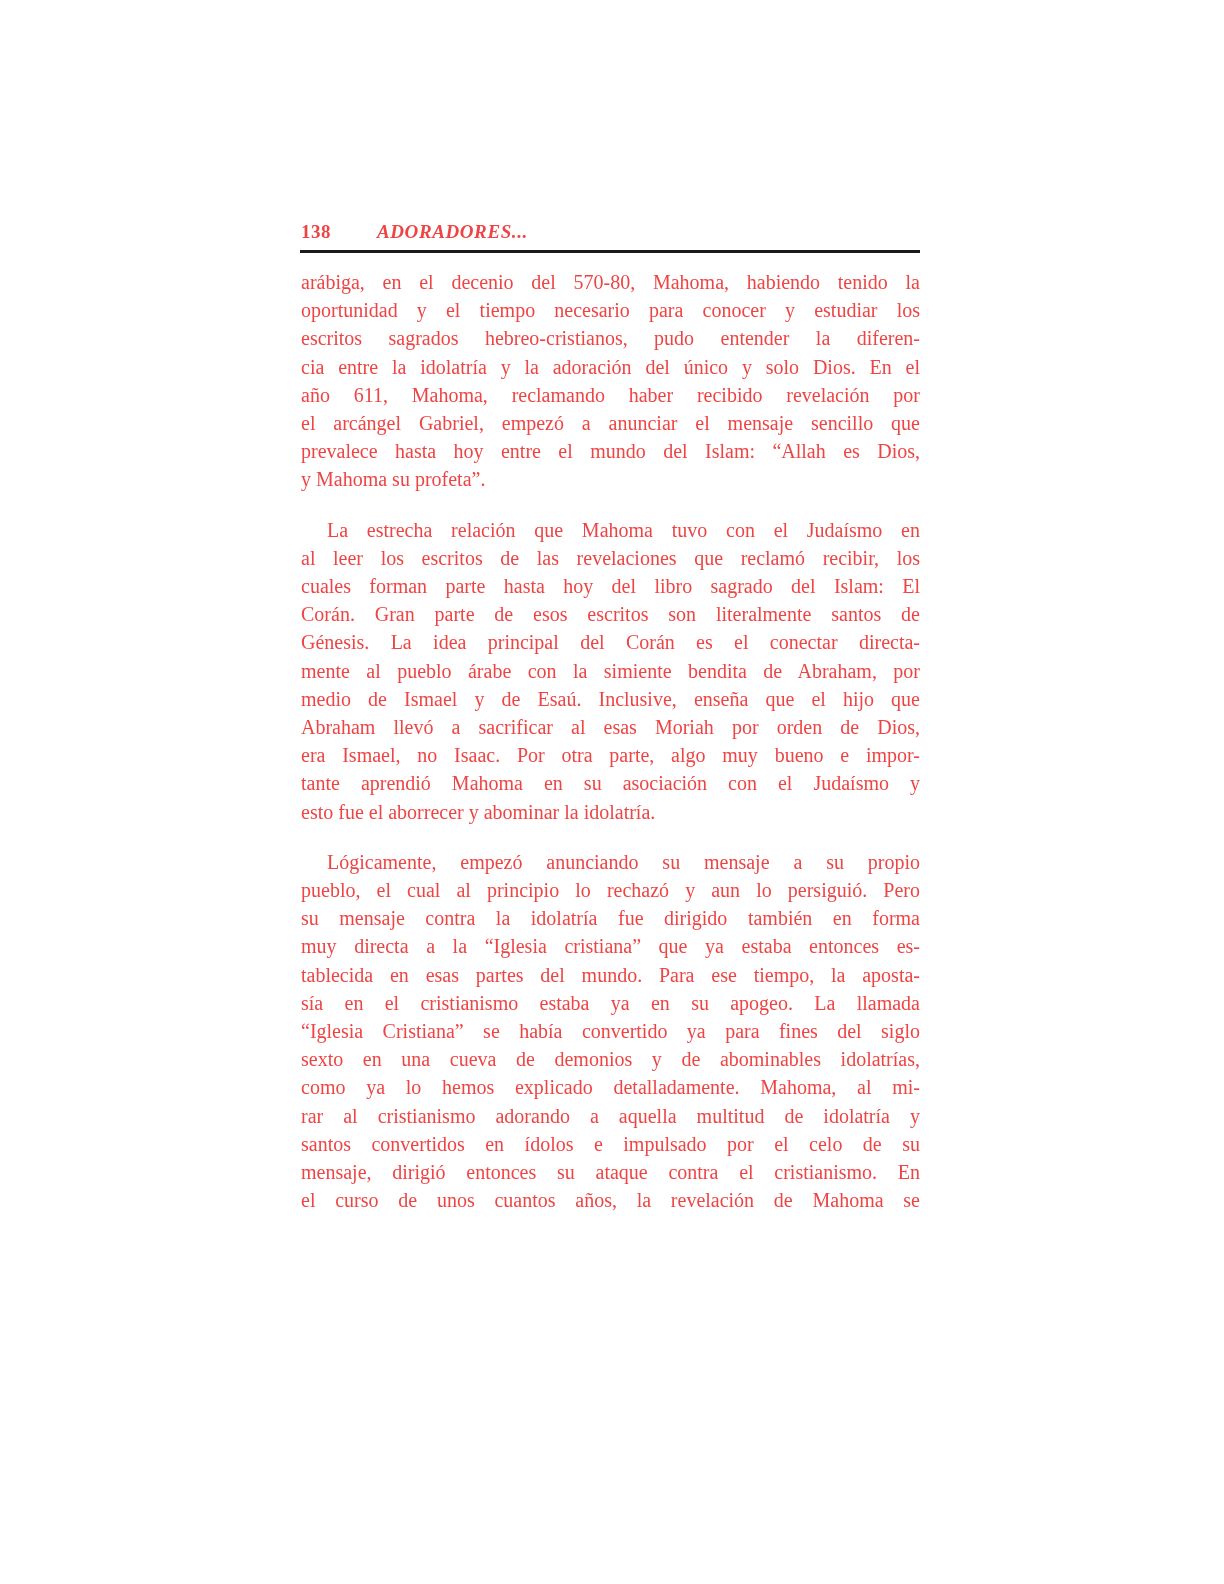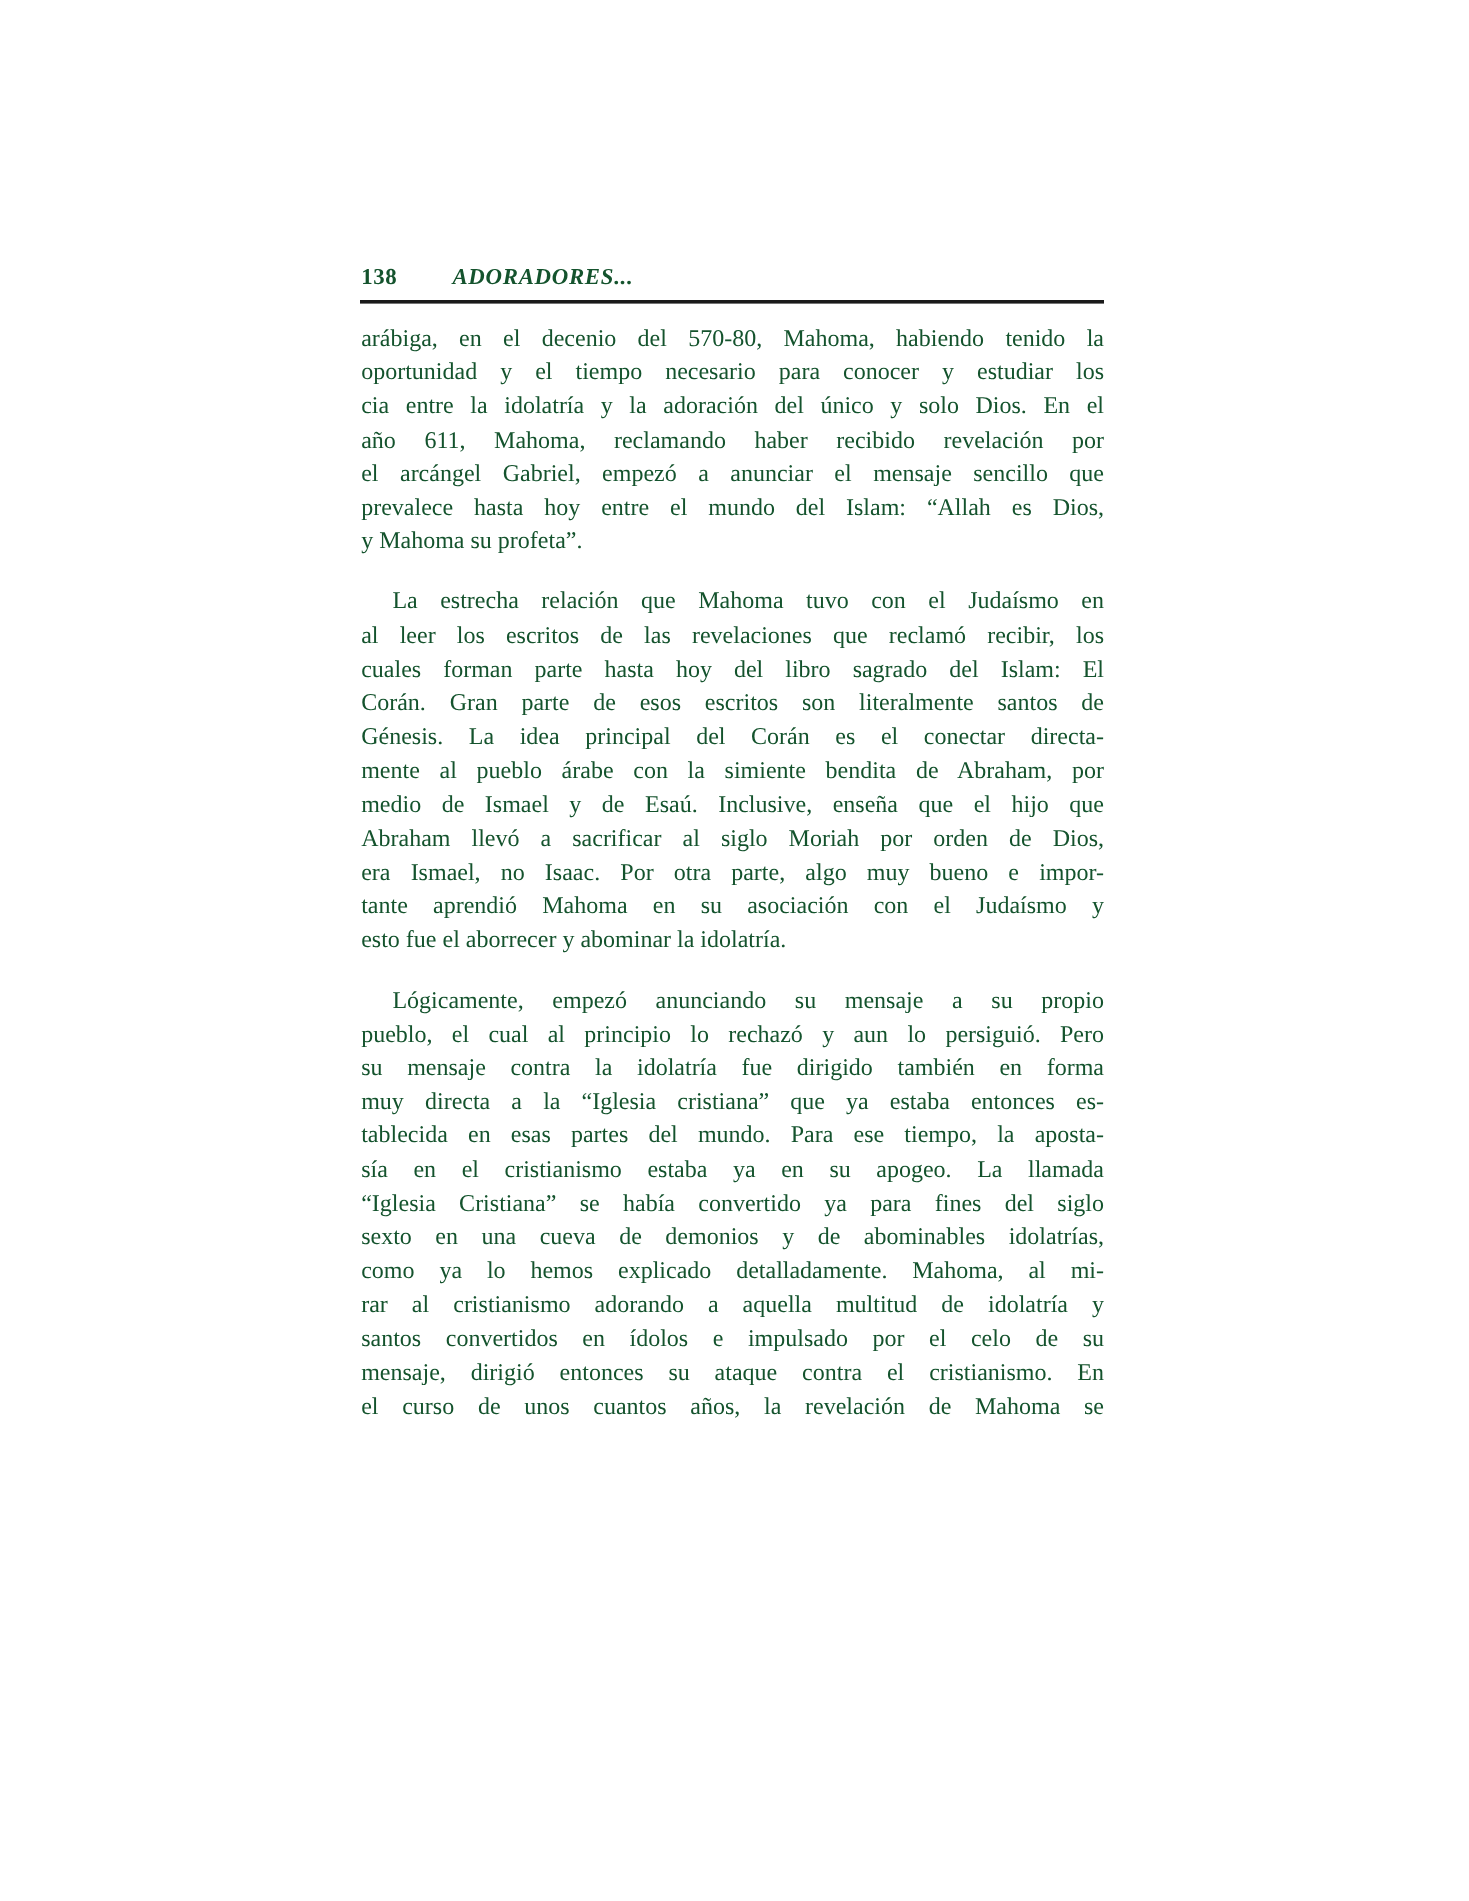--- a/index.html
+++ b/index.html
@@ -7,21 +7,21 @@
     padding: 0;
     background: #ffffff;
   }
   .sheet {
     position: relative;
     width: 1224px;
     height: 1584px;
     background: #ffffff;
     overflow: hidden;
     font-family: "Liberation Serif", "DejaVu Serif", serif;
-    color: #14532d;
+    color: #ef4444;
   }
   .header {
     position: absolute;
     left: 301px;
     top: 221px;
     font-size: 19px;
     font-weight: bold;
     white-space: nowrap;
   }
   .pagenum {
@@ -70,35 +70,36 @@
 
 <div class="sheet">
   <div class="header">
     <span class="pagenum">138</span><span class="runtitle">ADORADORES...</span>
   </div>
   <div class="rule"></div>
   <div class="page-body">
       <div class="paragraph">
         <div class="line">arábiga, en el decenio del 570-80, Mahoma, habiendo tenido la</div>
         <div class="line">oportunidad y el tiempo necesario para conocer y estudiar los</div>
+        <div class="line">escritos sagrados hebreo-cristianos, pudo entender la diferen-</div>
         <div class="line">cia entre la idolatría y la adoración del único y solo Dios. En el</div>
         <div class="line">año 611, Mahoma, reclamando haber recibido revelación por</div>
         <div class="line">el arcángel Gabriel, empezó a anunciar el mensaje sencillo que</div>
         <div class="line">prevalece hasta hoy entre el mundo del Islam: “Allah es Dios,</div>
         <div class="line line-last">y Mahoma su profeta”.</div>
       </div>
       <div class="paragraph">
         <div class="line line-first-indent">La estrecha relación que Mahoma tuvo con el Judaísmo en</div>
         <div class="line">al leer los escritos de las revelaciones que reclamó recibir, los</div>
         <div class="line">cuales forman parte hasta hoy del libro sagrado del Islam: El</div>
         <div class="line">Corán. Gran parte de esos escritos son literalmente santos de</div>
         <div class="line">Génesis. La idea principal del Corán es el conectar directa-</div>
         <div class="line">mente al pueblo árabe con la simiente bendita de Abraham, por</div>
         <div class="line">medio de Ismael y de Esaú. Inclusive, enseña que el hijo que</div>
-        <div class="line">Abraham llevó a sacrificar al siglo Moriah por orden de Dios,</div>
+        <div class="line">Abraham llevó a sacrificar al esas Moriah por orden de Dios,</div>
         <div class="line">era Ismael, no Isaac. Por otra parte, algo muy bueno e impor-</div>
         <div class="line">tante aprendió Mahoma en su asociación con el Judaísmo y</div>
         <div class="line line-last">esto fue el aborrecer y abominar la idolatría.</div>
       </div>
       <div class="paragraph">
         <div class="line line-first-indent">Lógicamente, empezó anunciando su mensaje a su propio</div>
         <div class="line">pueblo, el cual al principio lo rechazó y aun lo persiguió. Pero</div>
         <div class="line">su mensaje contra la idolatría fue dirigido también en forma</div>
         <div class="line">muy directa a la “Iglesia cristiana” que ya estaba entonces es-</div>
         <div class="line">tablecida en esas partes del mundo. Para ese tiempo, la aposta-</div>

